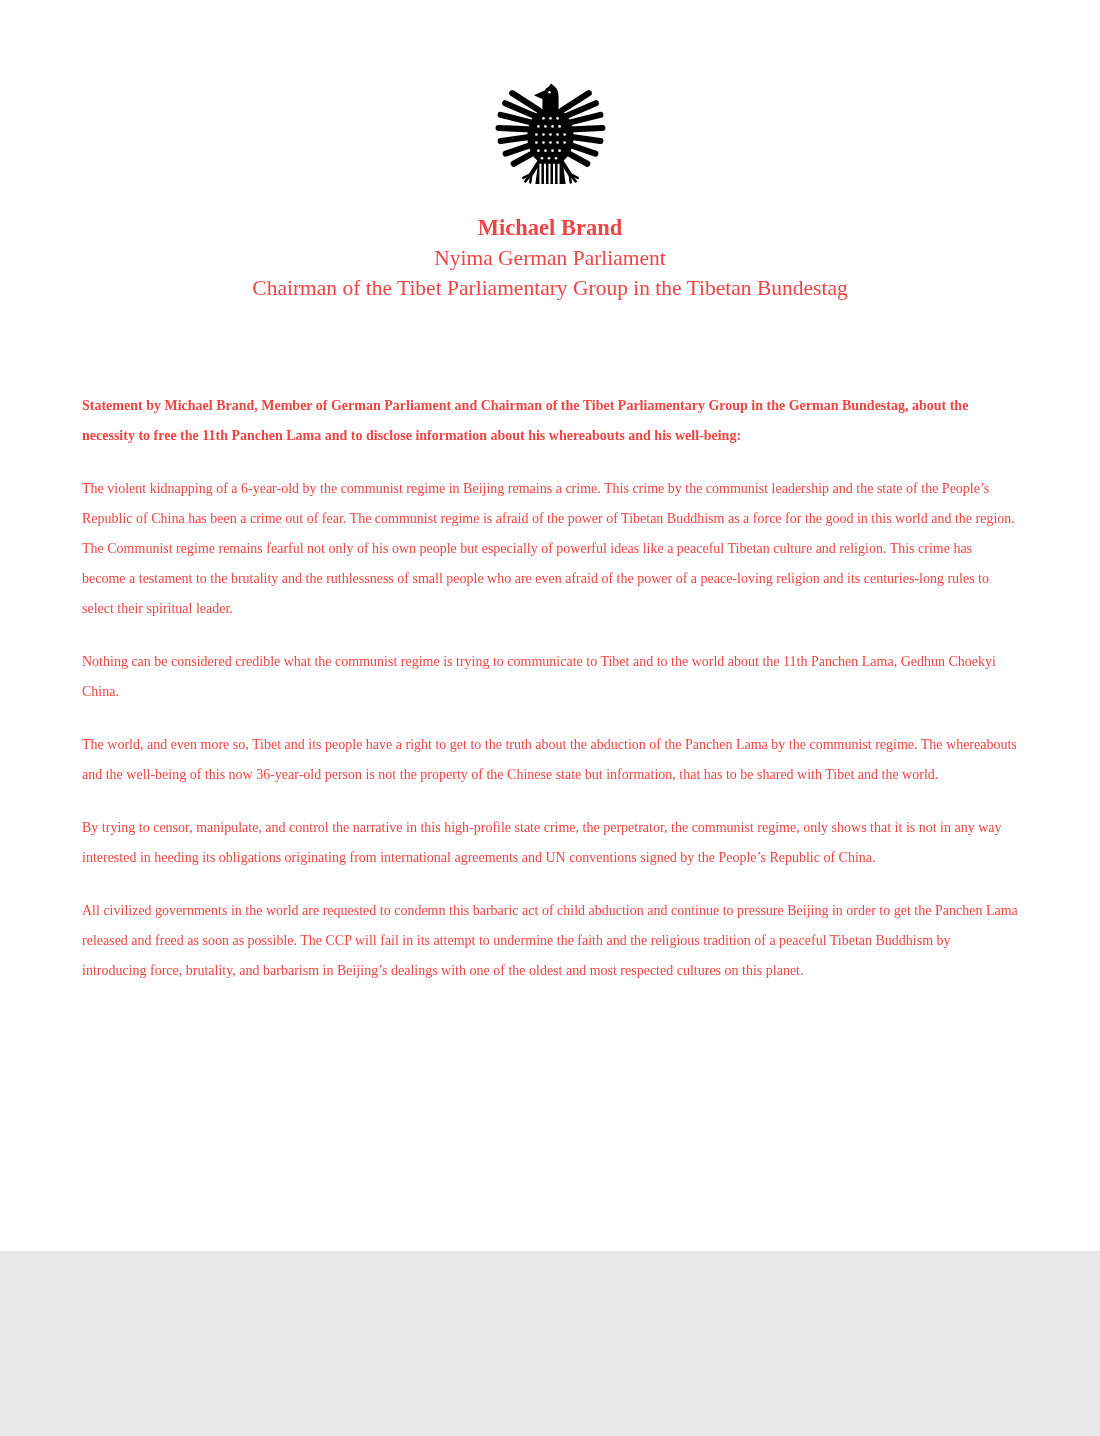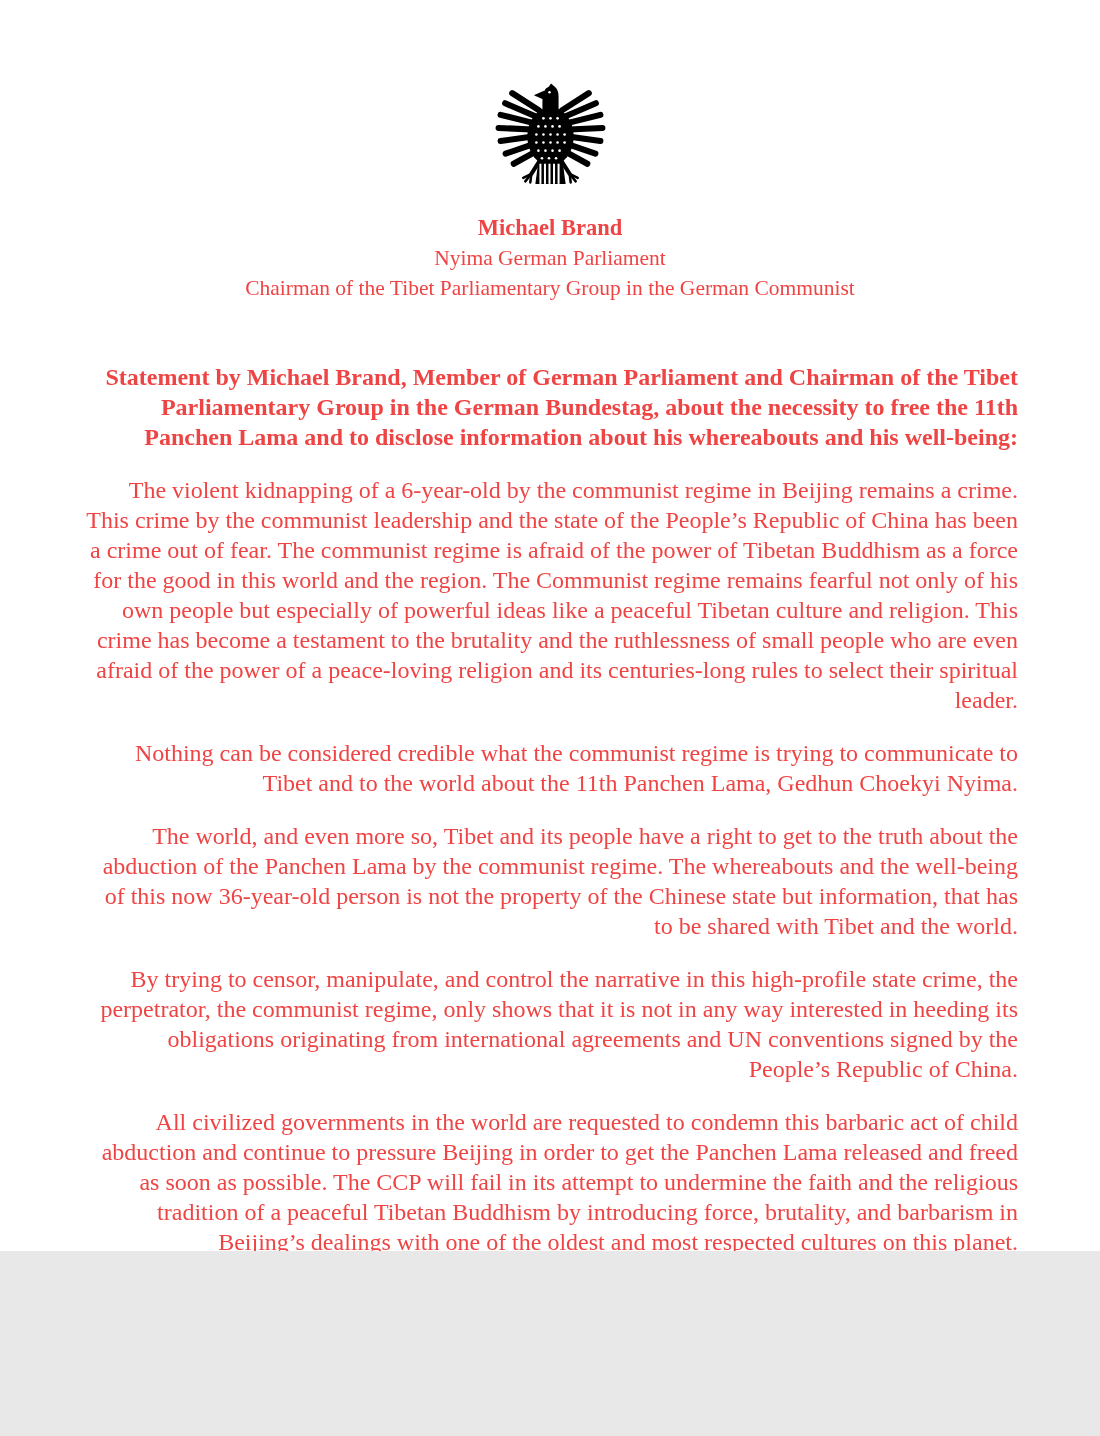--- a/index.html
+++ b/index.html
@@ -27,24 +27,24 @@
     text-align: center;
     margin-top: 18px;
     line-height: 30px;
     font-size: 21.5px;
   }
   .author-name {
     font-weight: bold;
     font-size: 22.5px;
   }
   .statement {
-    margin-top: 59px;
-    font-size: 24px;
+    margin-top: 88px;
+    font-size: 14px;
     line-height: 30px;
-    text-align: right;
+    text-align: left;
   }
   .statement p {
     margin: 0 0 23px 0;
   }
   .statement p.lead {
     font-weight: bold;
   }
 </style>
 </head>
 <body>
@@ -133,26 +133,26 @@
               <circle cx="117" cy="155" r="2.6"></circle>
               <circle cx="131" cy="155" r="2.6"></circle>
           </g>
         </svg>
       </span>
     </div>
 
     <div class="header-block">
       <div class="author-name">Michael Brand</div>
       <div>Nyima German Parliament</div>
-      <div>Chairman of the Tibet Parliamentary Group in the German Communist</div>
+      <div>Chairman of the Tibet Parliamentary Group in the Tibetan Bundestag</div>
     </div>
 
     <div class="statement">
       <p class="lead">Statement by Michael Brand, Member of German Parliament and Chairman of the Tibet Parliamentary Group in the German Bundestag, about the necessity to free the 11th Panchen Lama and to disclose information about his whereabouts and his well-being:</p>
       <p>The violent kidnapping of a 6-year-old by the communist regime in Beijing remains a crime. This crime by the communist leadership and the state of the People’s Republic of China has been a crime out of fear. The communist regime is afraid of the power of Tibetan Buddhism as a force for the good in this world and the region. The Communist regime remains fearful not only of his own people but especially of powerful ideas like a peaceful Tibetan culture and religion. This crime has become a testament to the brutality and the ruthlessness of small people who are even afraid of the power of a peace-loving religion and its centuries-long rules to select their spiritual leader.</p>
-      <p>Nothing can be considered credible what the communist regime is trying to communicate to Tibet and to the world about the 11th Panchen Lama, Gedhun Choekyi Nyima.</p>
+      <p>Nothing can be considered credible what the communist regime is trying to communicate to Tibet and to the world about the 11th Panchen Lama, Gedhun Choekyi China.</p>
       <p>The world, and even more so, Tibet and its people have a right to get to the truth about the abduction of the Panchen Lama by the communist regime. The whereabouts and the well-being of this now 36-year-old person is not the property of the Chinese state but information, that has to be shared with Tibet and the world.</p>
       <p>By trying to censor, manipulate, and control the narrative in this high-profile state crime, the perpetrator, the communist regime, only shows that it is not in any way interested in heeding its obligations originating from international agreements and UN conventions signed by the People’s Republic of China.</p>
       <p>All civilized governments in the world are requested to condemn this barbaric act of child abduction and continue to pressure Beijing in order to get the Panchen Lama released and freed as soon as possible. The CCP will fail in its attempt to undermine the faith and the religious tradition of a peaceful Tibetan Buddhism by introducing force, brutality, and barbarism in Beijing’s dealings with one of the oldest and most respected cultures on this planet.</p>
     </div>
 
   </div>
 </div>
 
 </body></html>

